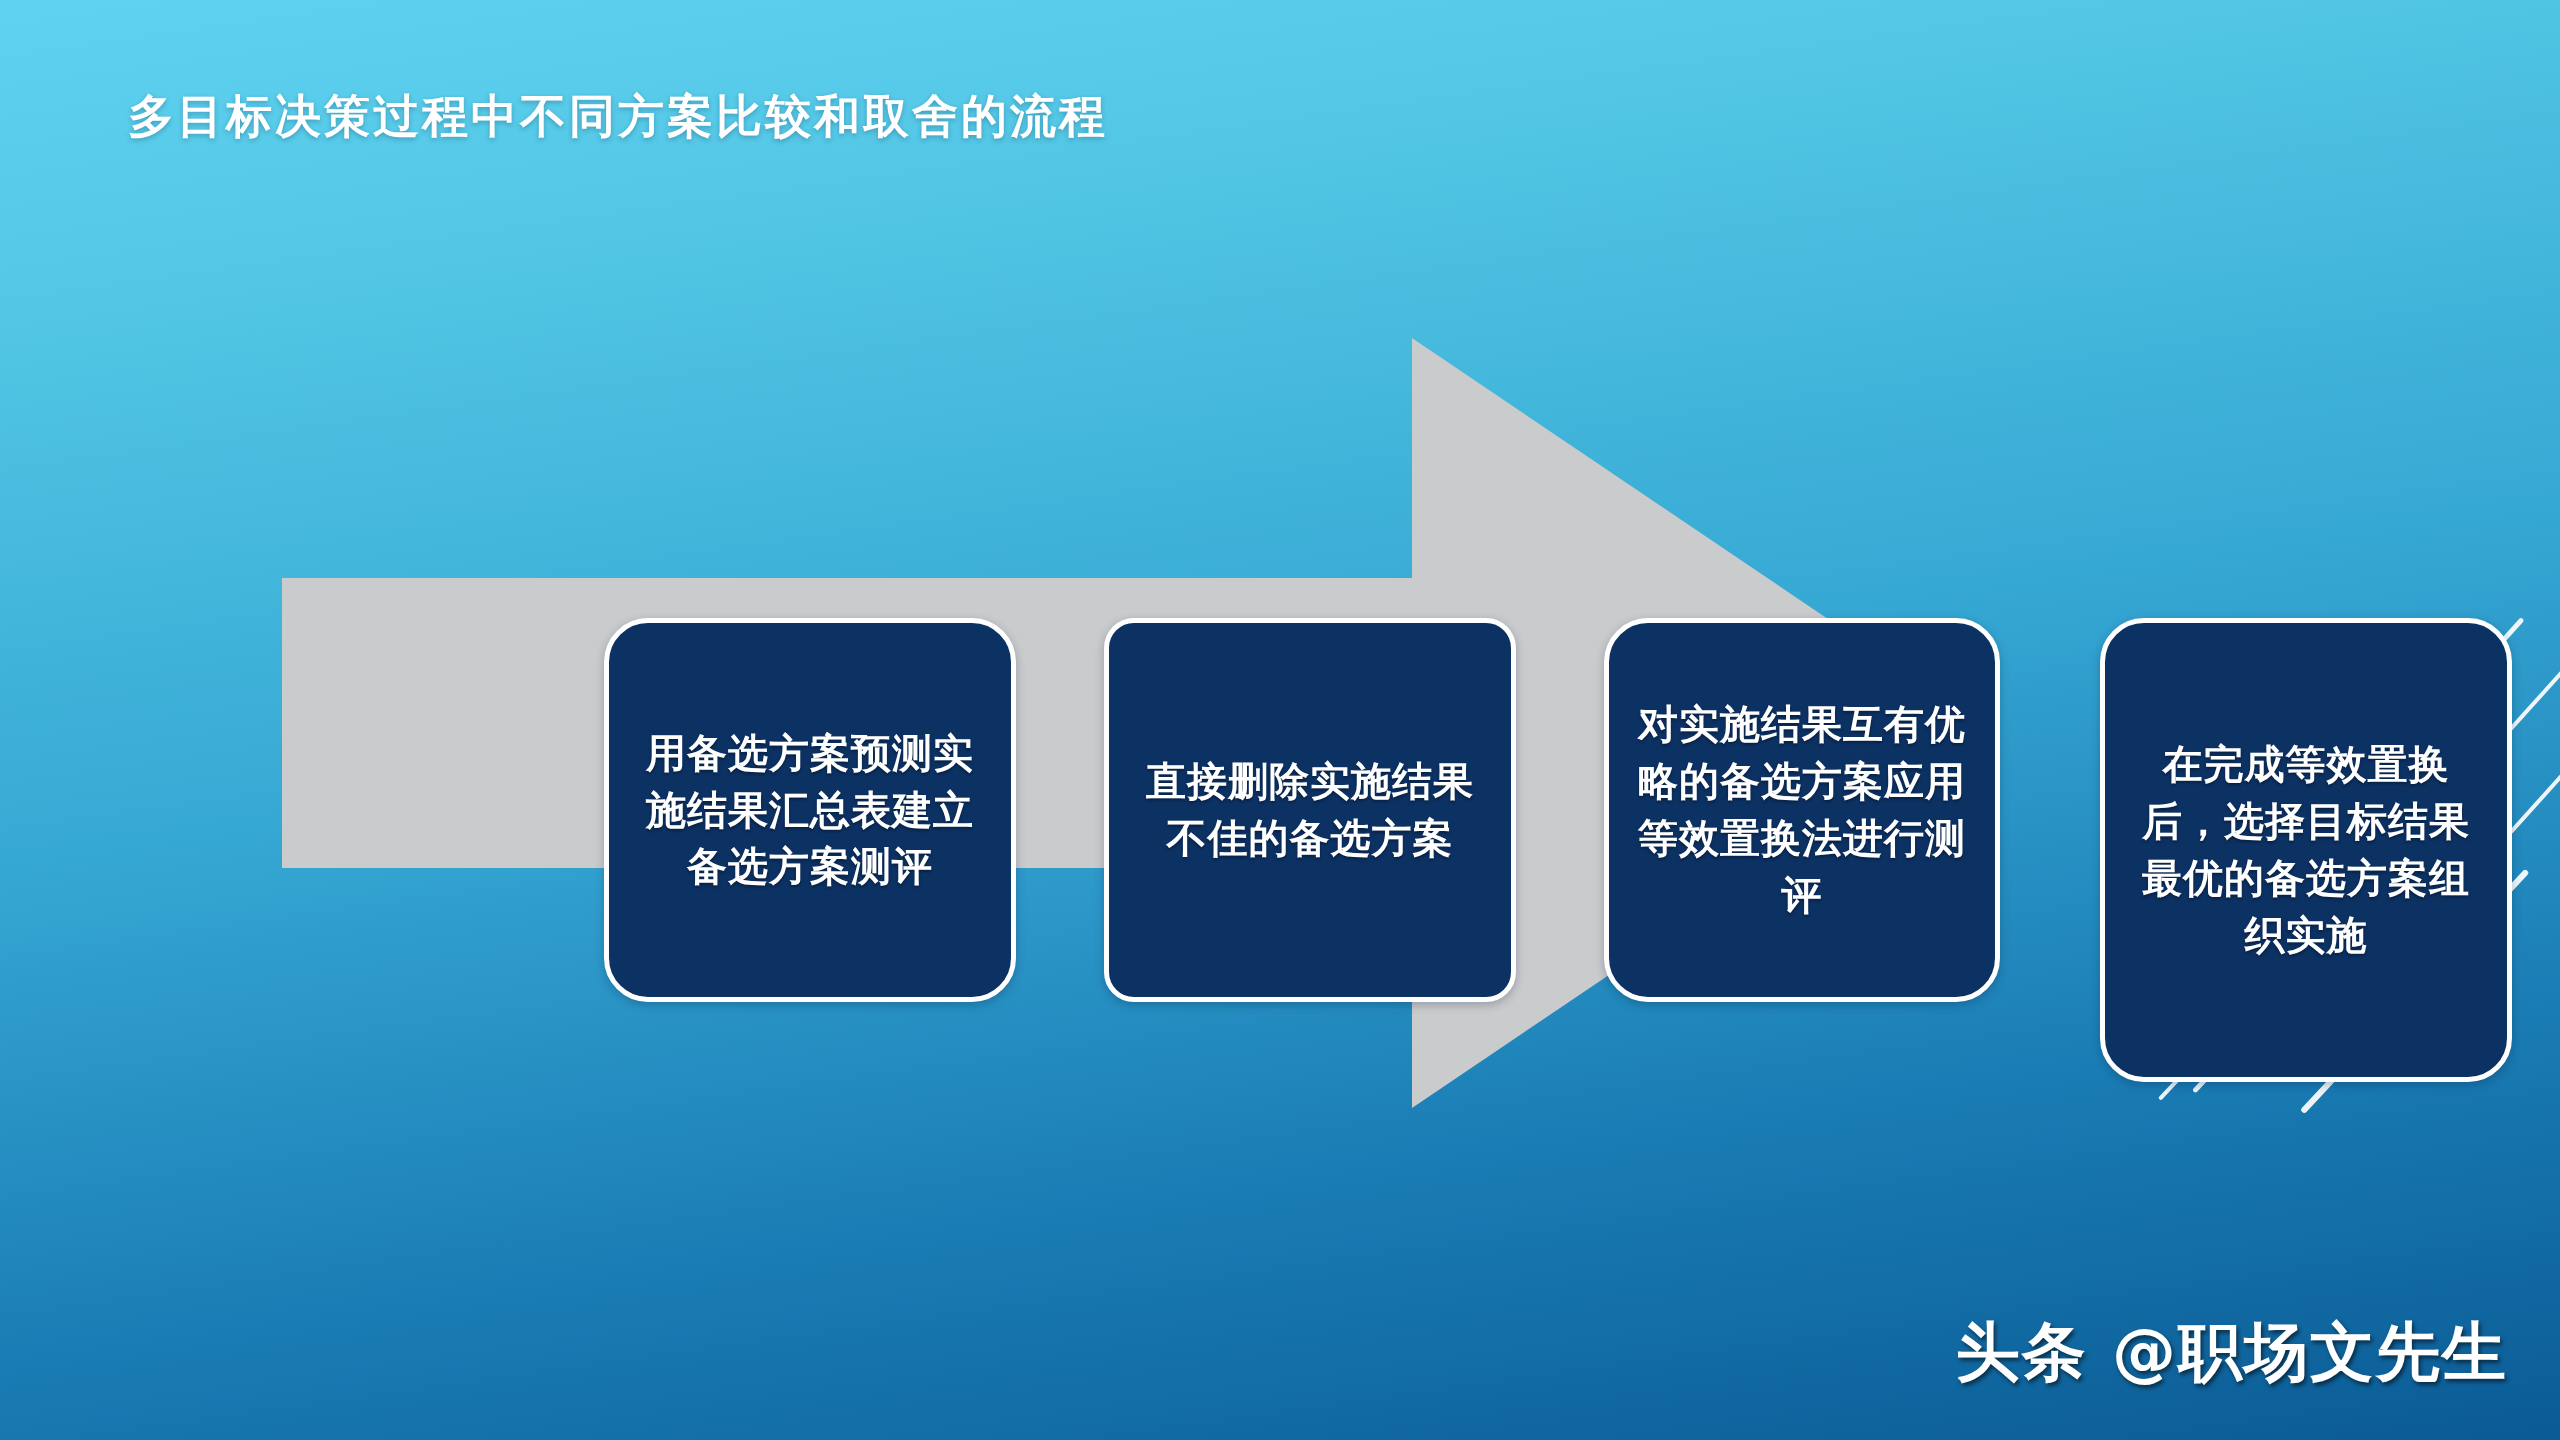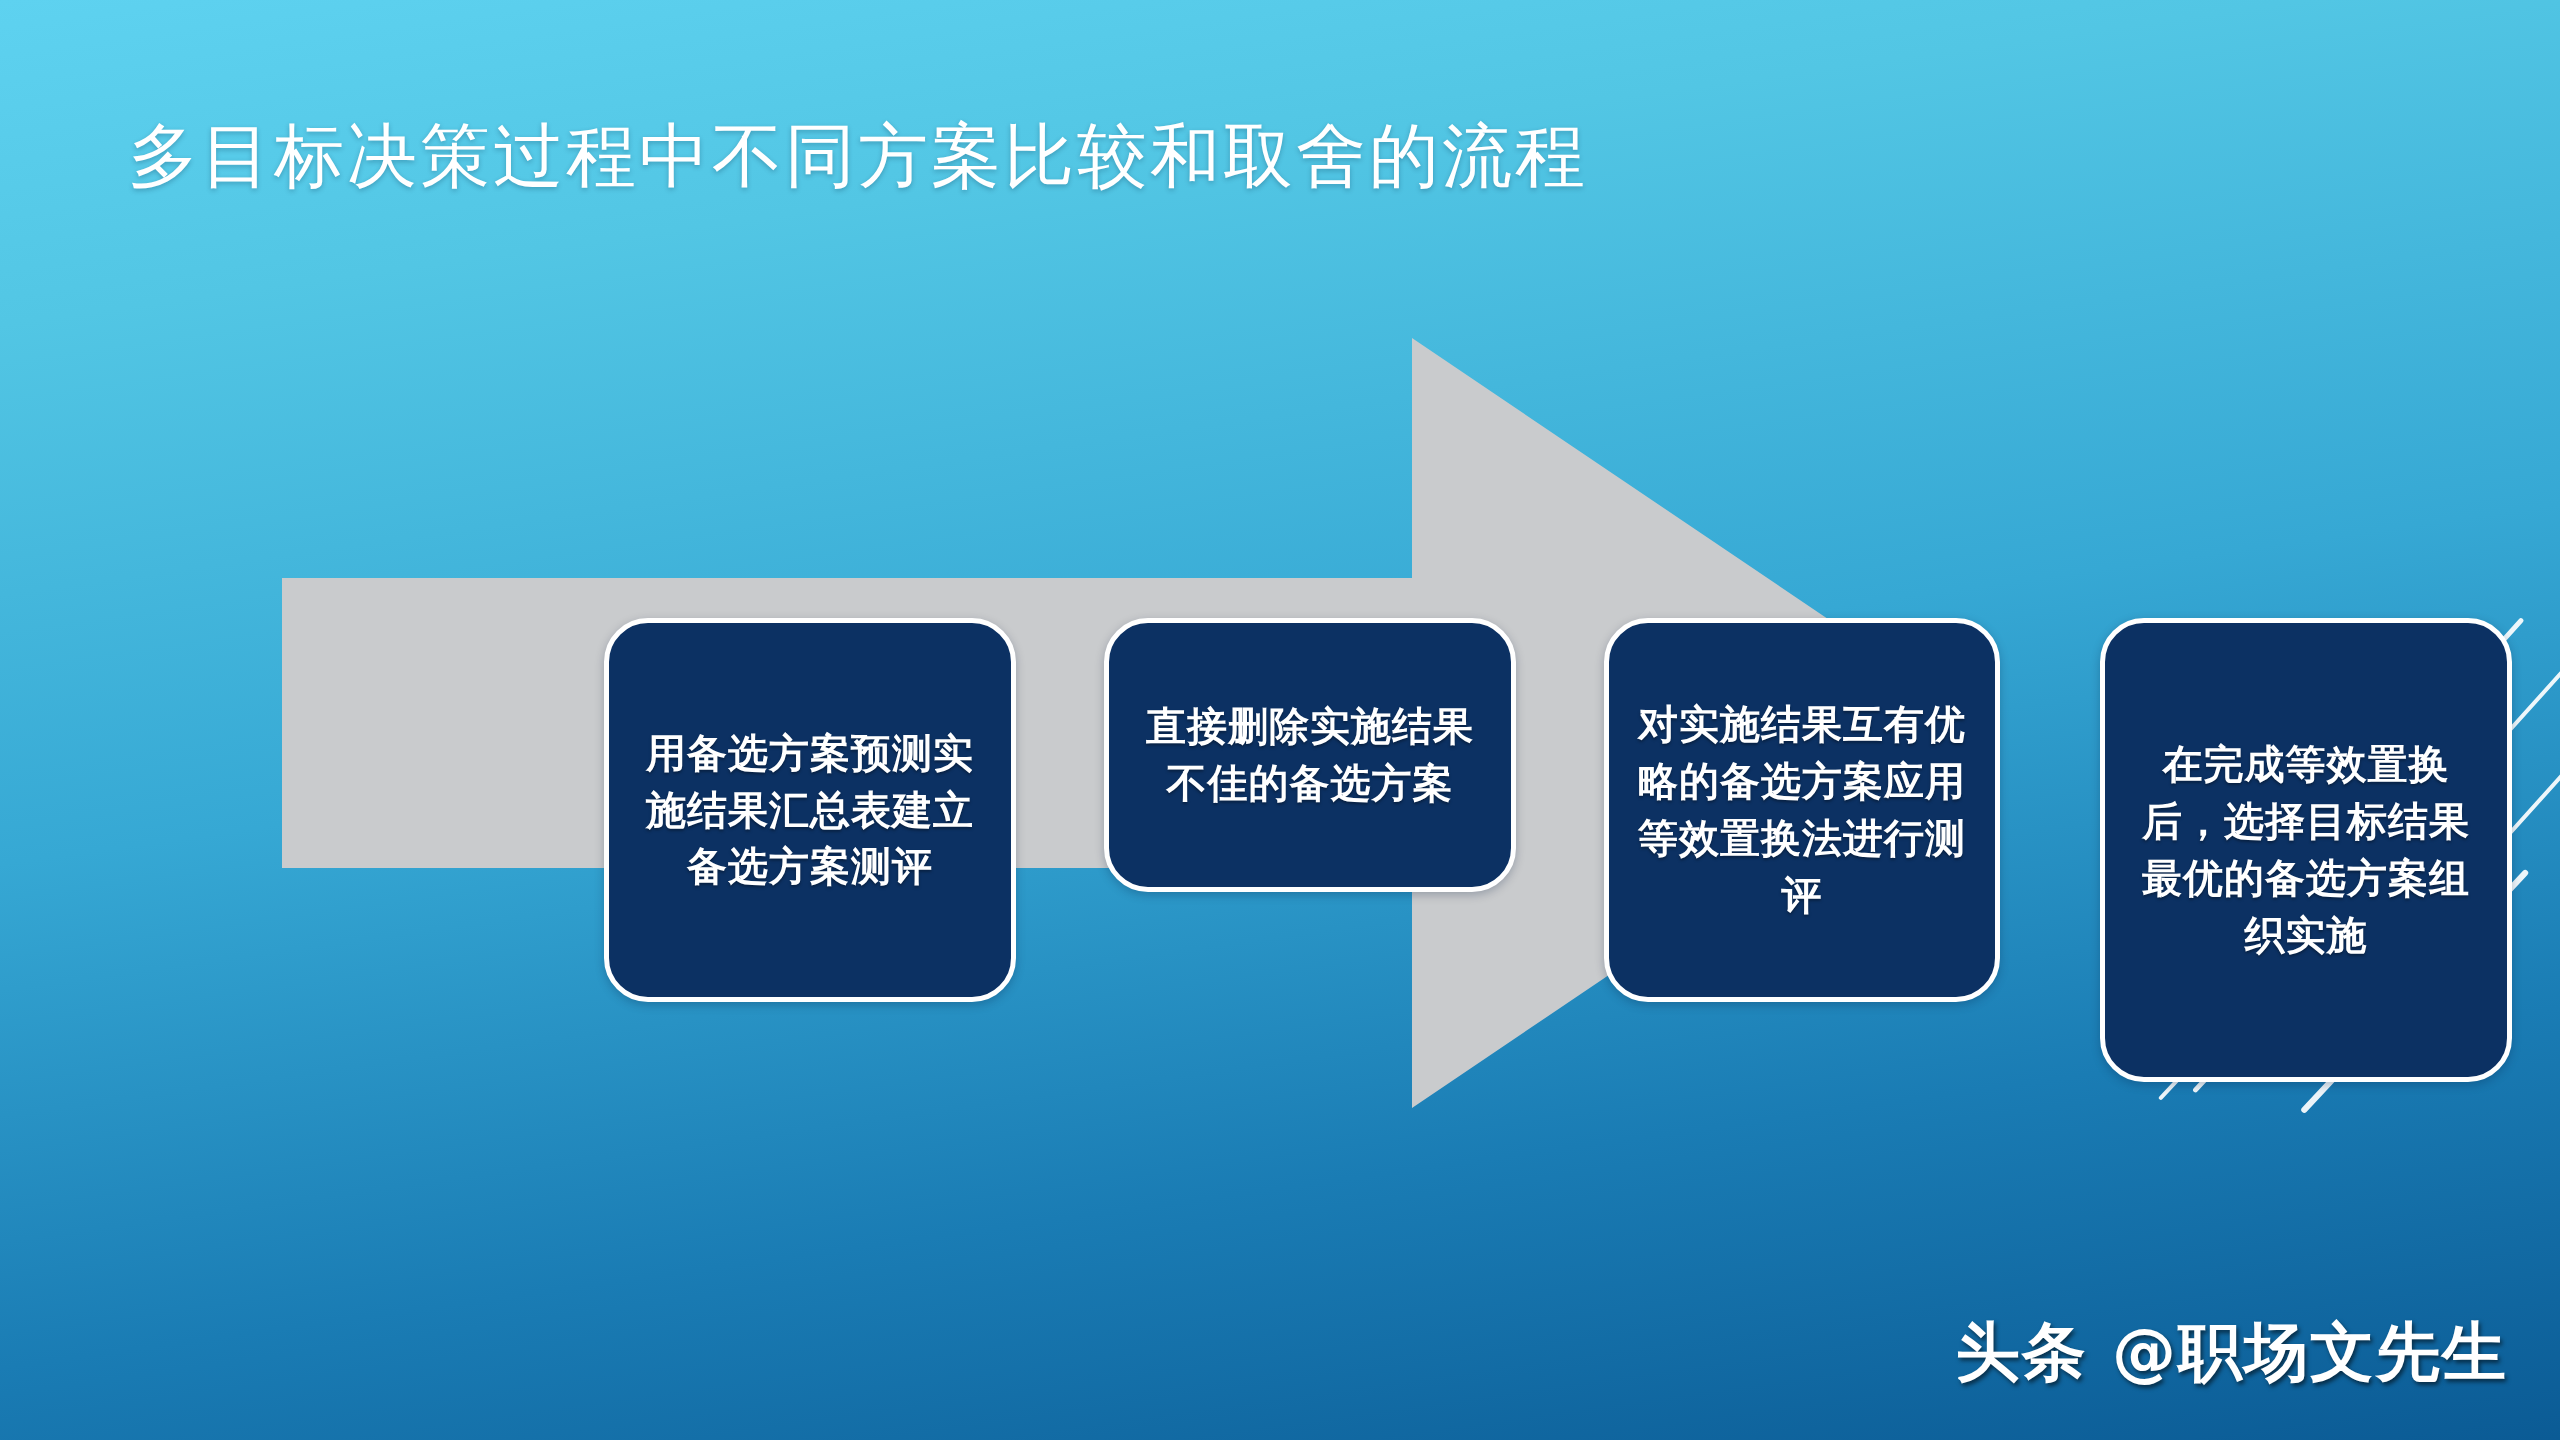--- a/index.html
+++ b/index.html
@@ -31,27 +31,27 @@
     position: absolute;
     background: rgba(255,255,255,0.92);
     border-radius: 4px;
     transform-origin: 0 0;
   }
 
   
   #title {
     position: absolute;
     left: 128px;
-    top: 120px;
+    top: 92px;
     width: 2100px;
     color: #ffffff;
-    font-size: 70px;
+    font-size: 46px;
     line-height: 1.05;
     letter-spacing: 3px;
-    font-weight: 400;
+    font-weight: 700;
     white-space: nowrap;
     text-shadow: 0 2px 5px rgba(0,40,70,0.28);
   }
 
   
   #arrow {
     position: absolute;
     left: 282px;
     top: 338px;
     width: 2000px;
@@ -77,21 +77,21 @@
     font-size: 40px;
     line-height: 1.42;
     text-align: center;
     font-weight: 700;
     letter-spacing: 1px;
     text-shadow: 0 2px 3px rgba(0,0,0,0.35);
   }
 
   #box1 { left: 104px;  top: 618px; width: 412px; height: 384px; }
   #box2 { left: 604px;  top: 618px; width: 412px; height: 384px; }
-  #box3 { left: 1104px; top: 618px; width: 412px; height: 274px; }
+  #box3 { left: 1104px; top: 618px; width: 412px; height: 384px; border-radius: 30px; }
   #box4 { left: 1604px; top: 618px; width: 396px; height: 384px; }
   #box5 { left: 2100px; top: 618px; width: 412px; height: 464px; }
 
   
   #watermark {
     position: absolute;
     right: 52px;
     bottom: 44px;
     color: #ffffff;
     font-size: 64px;

